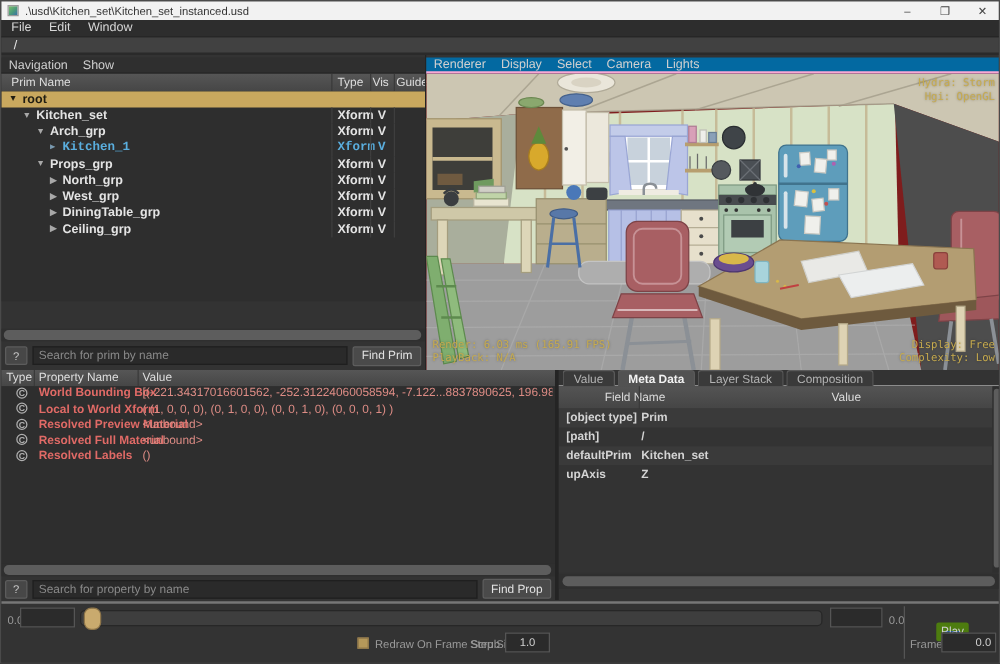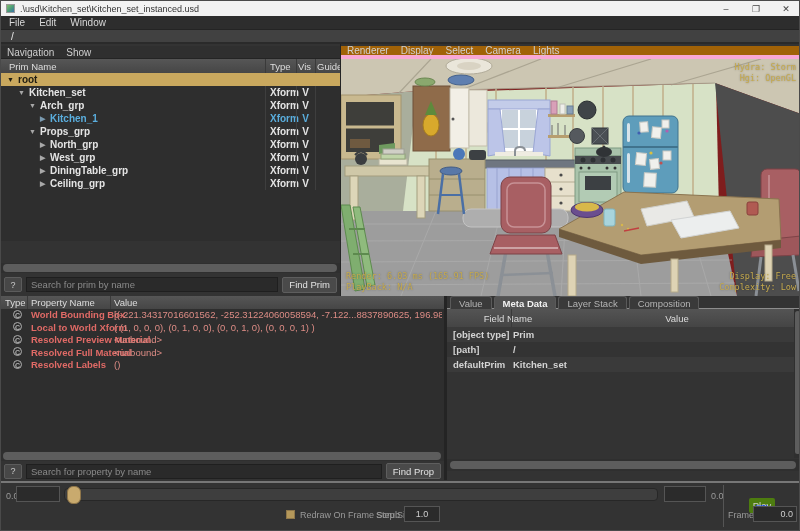--- a/index.html
+++ b/index.html
@@ -34,40 +34,40 @@
   .treehead .col { position:absolute; top:2px; }
   .tree { left:0; top:72px; width:339px; height:168px; background:#2e2e2e; overflow:hidden; }
   .trow { position:relative; height:13px; line-height:13px; font-weight:bold; color:#e4e4e4; white-space:nowrap; }
   .trow .arrow { position:absolute; top:0; font-size:7px; color:#a8a8a8; }
   .trow .pname { position:absolute; top:0; font-size:10px; }
   .cellT { position:absolute; left:264px; top:0; width:30px; border-left:1px solid #3e3e3e; padding-left:4px; height:13px;}
   .cellV { position:absolute; left:295px; top:0; width:18px; border-left:1px solid #3e3e3e; text-align:center; height:13px;}
   .cellG { position:absolute; left:314px; top:0; width:25px; border-left:1px solid #3e3e3e; height:13px;}
   .trow.rootrow { background:#c9a85e; color:#201d12; }
   .trow.rootrow .arrow { color:#201d12; }
-  .trow.sel, .trow.sel .cellT, .trow.sel .cellV { color:#5aaede; }
+  .trow.sel, .trow.sel .cellT, .trow.sel .cellV { color:#5aaede;font-family:Liberation Mono, monospace; }
   .trow.sel .arrow { color:#7a9ab0; }
 
   .hscroll { background:#2f2f2f; }
   .hthumb { position:absolute; background:#5d5d5d; border-radius:4px; }
   .vscroll { background:#2f2f2f; }
   .vthumb { position:absolute; background:#5d5d5d; border-radius:4px; }
 
   .searchrow { display:flex; align-items:center; gap:4px; }
   .helpbtn { width:18px; height:15px; background:#474747; border:1px solid #5c5c5c; color:#c8c8c8;
              display:flex; align-items:center; justify-content:center; font-size:9px; border-radius:2px; }
   .searchinput { height:15px; background:#2a2a2a; border:1px solid #1f1f1f; color:#bbb; font-size:9.5px;
                  padding:0 4px; font-family:"Liberation Sans",sans-serif; }
   .searchinput::placeholder { color:#8a8a8a; }
   .findbtn { height:16px; background:#4a4a4a; border:1px solid #5e5e5e; color:#e2e2e2; font-size:9.5px;
              padding:0 6px; border-radius:2px; display:flex; align-items:center; }
 
   
-  .vmenu { left:340px; top:45px; width:460px; height:13px; background:#a16207; display:flex; gap:12px;
-           align-items:center; padding-left:6px; color:#d0d0d0; font-size:10px; border-bottom:4px solid #f9a8d4;}
+  .vmenu { left:340px; top:45px; width:460px; height:13px; background:#0369a1; display:flex; gap:12px;
+           align-items:center; padding-left:6px; color:#d0d0d0; font-size:10px; border-bottom:2px solid #f9a8d4;}
   .scene { left:340px; top:58px; width:460px; height:237px; background:#7f1d1d; overflow:hidden; }
   .hud { position:absolute; font-family:"DejaVu Sans Mono", monospace; font-size:8.5px; color:#c7ab4e;
          line-height:11px; text-shadow:0 0 2px rgba(0,0,0,.35); }
   .hud.tr { right:5px; top:3px; text-align:right; }
   .hud.bl { left:5px; bottom:3px; }
   .hud.br { right:5px; bottom:3px; text-align:right; }
 
   
   .prophead { left:0; top:295px; width:443px; height:13px; background:linear-gradient(#565656,#464646);
               color:#dedede; font-size:9.5px; }
@@ -528,20 +528,24 @@
         <span class="mv">Prim</span>
     </div>
     <div class="mrow">
       <span class="mf">[path]</span>
         <span class="mv">/</span>
     </div>
     <div class="mrow">
       <span class="mf">defaultPrim</span>
         <span class="mv">Kitchen_set</span>
     </div>
+    <div class="mrow">
+      <span class="mf">upAxis</span>
+        <span class="mv">Z</span>
+    </div>
   </div>
   <div class="abs vscroll" style="left:793px;top:308px;width:7px;height:149px">
     <div class="vthumb" style="left:1px;top:2px;width:5px;height:143px"></div>
   </div>
   <div class="abs hscroll" style="left:446px;top:458px;width:354px;height:12px">
     <div class="hthumb" style="left:3px;top:2px;width:346px;height:8px"></div>
   </div>
 
   <div class="abs timeline">
     <span class="tl-label" style="left:5px;top:8px">0.0</span>

